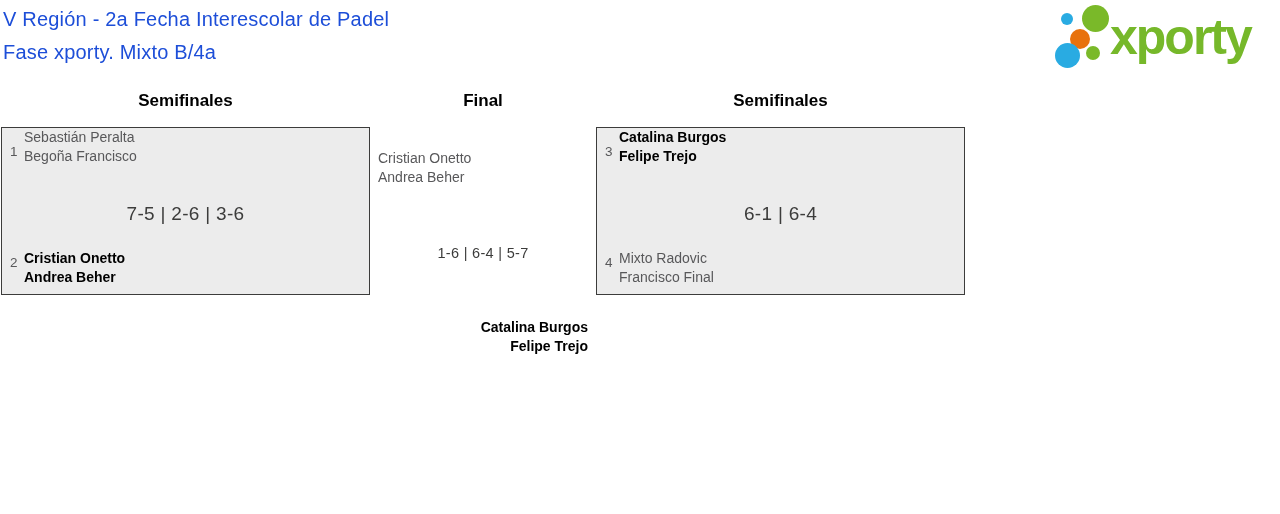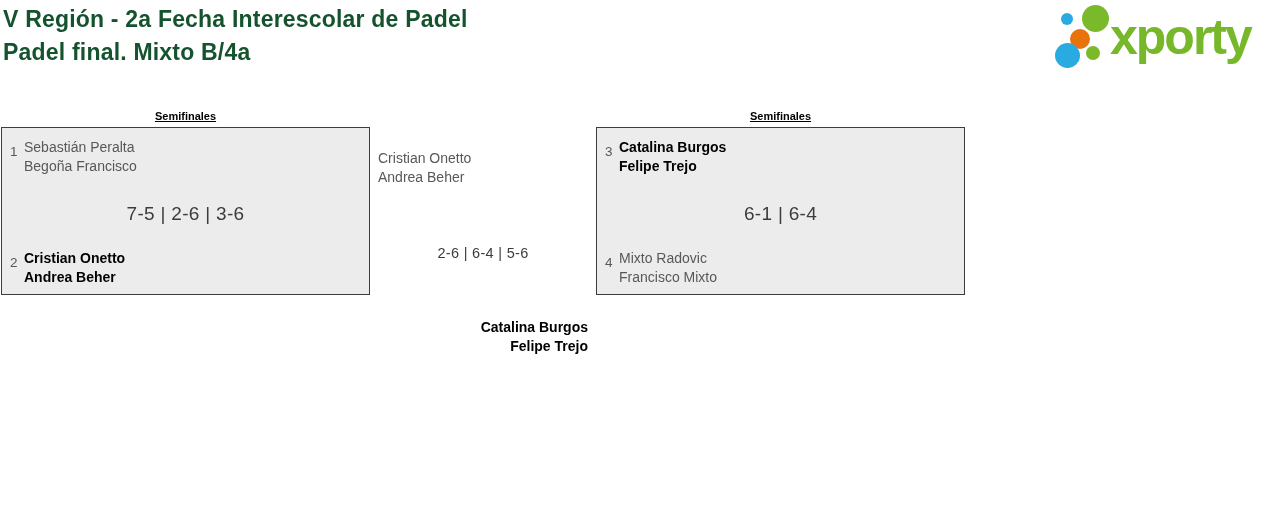--- a/index.html
+++ b/index.html
@@ -10,24 +10,24 @@
     height: 514px;
     background: #ffffff;
     font-family: "Liberation Sans", "DejaVu Sans", sans-serif;
     overflow: hidden;
   }
 
   
   .title {
     position: absolute;
     left: 3px; top: 3px;
-    font-size: 23px;
-    font-weight: 700;
+    font-size: 20px;
+    font-weight: 400;
     line-height: 33px;
-    color: #14532d;
+    color: #1d4ed8;
     letter-spacing: 0.2px;
   }
 
   
   .logo { position: absolute; left: 1050px; top: 0; width: 230px; height: 80px; }
   .dot { position: absolute; border-radius: 50%; }
   .dot.blue-small  { left: 11px; top: 13px; width: 12px; height: 12px; background: #29abe2; }
   .dot.green-large { left: 32px; top: 5px;  width: 27px; height: 27px; background: #7ab929; }
   .dot.orange-mid  { left: 20px; top: 29px; width: 20px; height: 20px; background: #e8720c; }
   .dot.blue-large  { left: 5px;  top: 43px; width: 25px; height: 25px; background: #29abe2; }
@@ -37,26 +37,25 @@
     left: 60px; top: 8px;
     font-size: 50px;
     font-weight: 700;
     letter-spacing: -2px;
     color: #76b82a;
   }
 
   
   .col-header {
     position: absolute;
-    top: 110px;
-    font-size: 11px;
+    top: 91px;
+    font-size: 17px;
     font-weight: 700;
     color: #000000;
     text-align: center;
-    text-decoration: underline;
   }
   .col-header.left   { left: 1px;   width: 369px; }
   .col-header.center { left: 378px; width: 210px; }
   .col-header.right  { left: 596px; width: 369px; }
 
   
   .match-box {
     position: absolute;
     top: 127px;
     width: 369px;
@@ -76,21 +75,21 @@
   .seed.top    { top: 16px; }
   .seed.bottom { top: 127px; }
 
   .team {
     position: absolute;
     left: 22px;
     font-size: 14px;
     line-height: 19px;
     white-space: nowrap;
   }
-  .team.top    { top: 10px; }
+  .team.top    { top: 0; }
   .team.bottom { top: 121px; }
   .team.loser  { color: #58585a; font-weight: 400; }
   .team.winner { color: #000000; font-weight: 700; }
 
   .score {
     position: absolute;
     left: 0; right: 0;
     top: 75px;
     text-align: center;
     font-size: 19px;
@@ -128,33 +127,34 @@
     white-space: nowrap;
   }
 </style>
 </head>
 <body>
 
 <div class="page">
 
   <div class="title">
     <div>V Región - 2a Fecha Interescolar de Padel</div>
-    <div>Padel final. Mixto B/4a</div>
+    <div>Fase xporty. Mixto B/4a</div>
   </div>
 
   <div class="logo">
     <span class="dot blue-small"></span>
     <span class="dot green-large"></span>
     <span class="dot orange-mid"></span>
     <span class="dot blue-large"></span>
     <span class="dot green-small"></span>
     <span class="logo-text">xporty</span>
   </div>
 
   <div class="col-header left">Semifinales</div>
+  <div class="col-header center">Final</div>
   <div class="col-header right">Semifinales</div>
 
   <div class="match-box left-box">
     <span class="seed top">1</span>
     <div class="team top loser">
       <div>Sebastián Peralta</div>
       <div>Begoña Francisco</div>
     </div>
     <div class="score">7-5 | 2-6 | 3-6</div>
     <span class="seed bottom">2</span>
@@ -167,27 +167,27 @@
   <div class="match-box right-box">
     <span class="seed top">3</span>
     <div class="team top winner">
       <div>Catalina Burgos</div>
       <div>Felipe Trejo</div>
     </div>
     <div class="score">6-1 | 6-4</div>
     <span class="seed bottom">4</span>
     <div class="team bottom loser">
       <div>Mixto Radovic</div>
-      <div>Francisco Mixto</div>
+      <div>Francisco Final</div>
     </div>
   </div>
 
   <div class="final-team-top">
     <div>Cristian Onetto</div>
     <div>Andrea Beher</div>
   </div>
-  <div class="final-score">2-6 | 6-4 | 5-6</div>
+  <div class="final-score">1-6 | 6-4 | 5-7</div>
   <div class="final-winner">
     <div>Catalina Burgos</div>
     <div>Felipe Trejo</div>
   </div>
 
 </div>
 
 </body></html>

